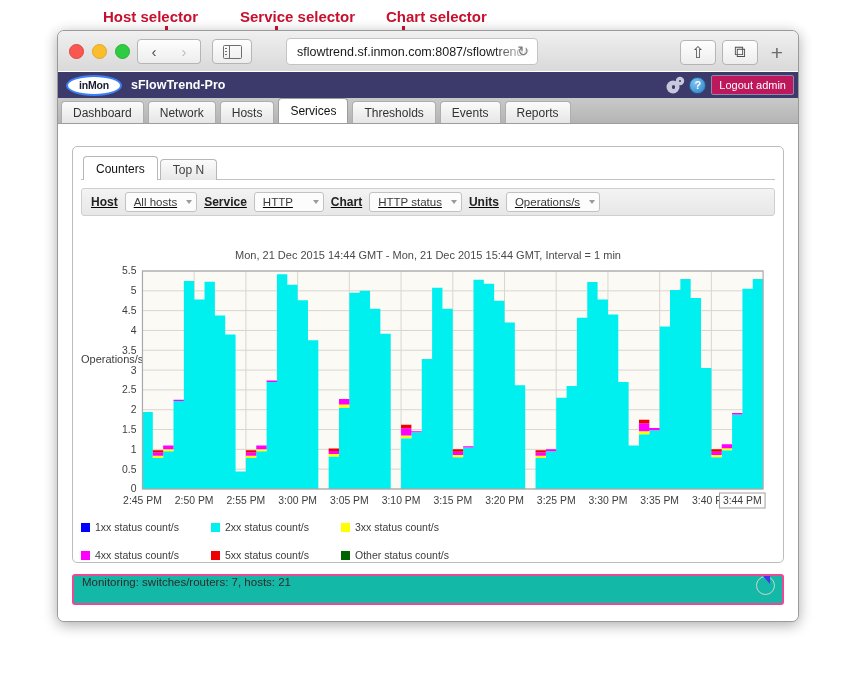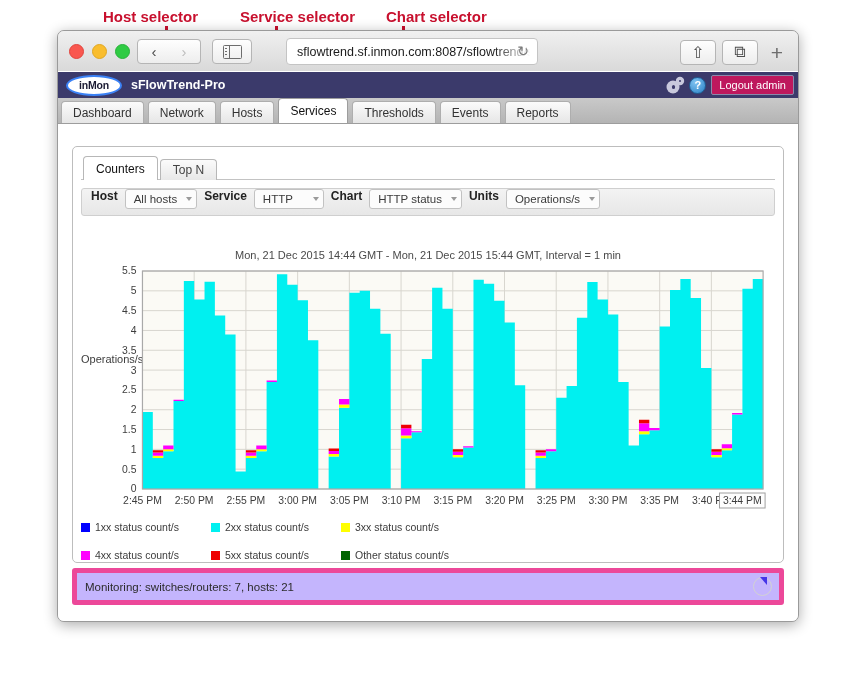--- a/index.html
+++ b/index.html
@@ -70,42 +70,42 @@
   .tab.active{background:#fff;height:24px;color:#111;border-color:#9d9d9d;}
 
   .panel{position:absolute;left:14px;right:14px;top:74px;bottom:58px;background:#fff;border:1px solid #bdbdbd;border-radius:5px;}
   .subtabs{height:24px;margin:9px 0 0 10px;display:flex;align-items:flex-end;gap:2px;text-align:center;}
   .stab{height:20px;padding:0 12px;background:linear-gradient(#fbfbfb,#e8e8e8);border:1px solid #b7b7b7;border-bottom:none;
         border-radius:4px 4px 0 0;font-size:12px;color:#444;display:flex;align-items:center;}
   .stab.active{background:#fff;height:23px;color:#111;}
   .subtab-rule{height:1px;background:#c3c3c3;margin:-1px 8px 0 8px;}
 
   .ctrlrow{margin:8px 8px 0 8px;height:26px;background:linear-gradient(#f3f3f3,#e7e7e7);border:1px solid #cfcfcf;
-           border-radius:3px;display:flex;padding-left:9px;gap:7px;}
+           border-radius:3px;display:flex;align-items:center;padding-left:9px;gap:7px;text-decoration:underline;}
   .ctrl-lbl{font-size:12px;font-weight:bold;color:#222;}
   .ddn{height:18px;min-width:56px;background:#fcfcfc;border:1px solid #c2c2c2;border-radius:3px;
        display:flex;align-items:center;padding:0 4px 0 8px;font-size:11.5px;color:#3a3a3a;gap:9px;justify-content:space-between;}
   .caret{width:0;height:0;border-left:3.5px solid transparent;border-right:3.5px solid transparent;border-top:4px solid #9a9a9a;}
   .arwbtn{height:18px;width:24px;background:linear-gradient(#fafafa,#ededed);border:1px solid #c6c6c6;border-radius:3px;
           font-size:9px;color:#8d8d8d;display:flex;align-items:center;justify-content:center;letter-spacing:-1px;}
   .arwbtn.dis{color:#d0d0d0;background:#f1f1f1;}
 
   
   .chartwrap{position:absolute;left:8px;right:8px;top:100px;bottom:8px;}
   .chart-title{text-align:center;font-size:11px;color:#4a4a4a;margin-top:2px;}
   .plotarea{position:absolute;left:0;right:0;top:18px;height:250px;}
   .ylabel{position:absolute;left:0;top:106px;font-size:11px;color:#3d3d3d;}
   .legend{position:absolute;left:0;right:0;top:274px;display:flex;flex-direction:column;align-items:flex-start;gap:16px;}
   .legrow{display:flex;gap:20px;}
   .legitem{display:flex;align-items:center;gap:5px;font-size:10.5px;color:#3c3c3c;}
   .swatch{width:9px;height:9px;}
   .legname{width:96px;}
 
-  .statusbar{position:absolute;left:14px;right:14px;bottom:16px;height:27px;background:#c4b5fd;border:5px solid #ec4899;
-             border-radius:3px;display:flex;align-items:center;}
+  .statusbar{position:absolute;left:14px;right:14px;bottom:16px;height:27px;background:#14b8a6;border:2px solid #ec4899;
+             border-radius:3px;display:flex;align-items:flex-start;}
   .statustxt{font-size:11.5px;color:#2c2c2c;padding-left:8px;}
   .spinner{position:absolute;right:7px;width:17px;height:17px;border-radius:50%;border:1.6px solid #d2d2d2;}
   .spinner:after{content:"";position:absolute;left:6px;top:-1px;width:7px;height:8px;background:#4535e8;
                  clip-path:polygon(0 0,100% 0,100% 100%);}
 </style>
 </head>
 <body>
 
 <div id="root">
 

